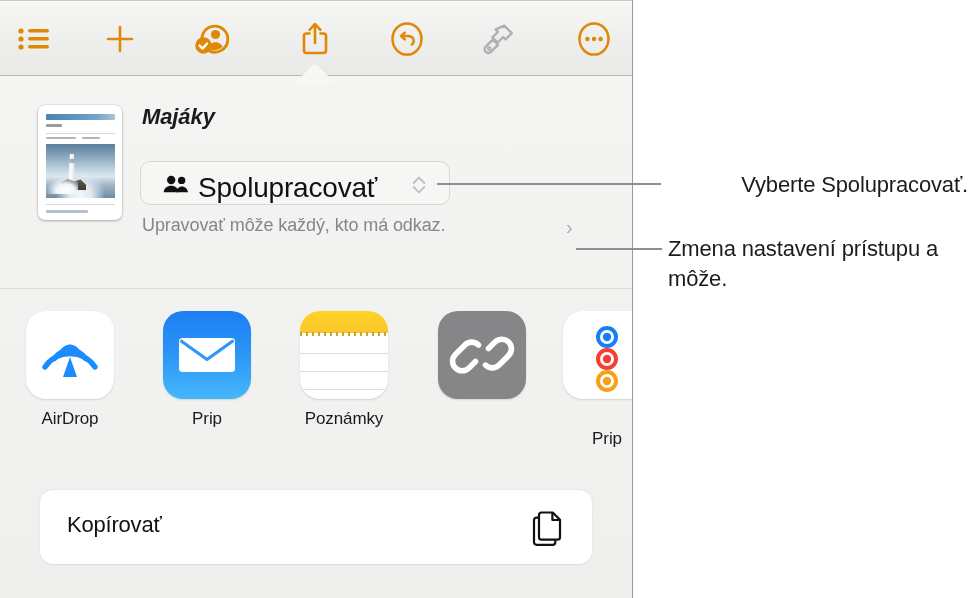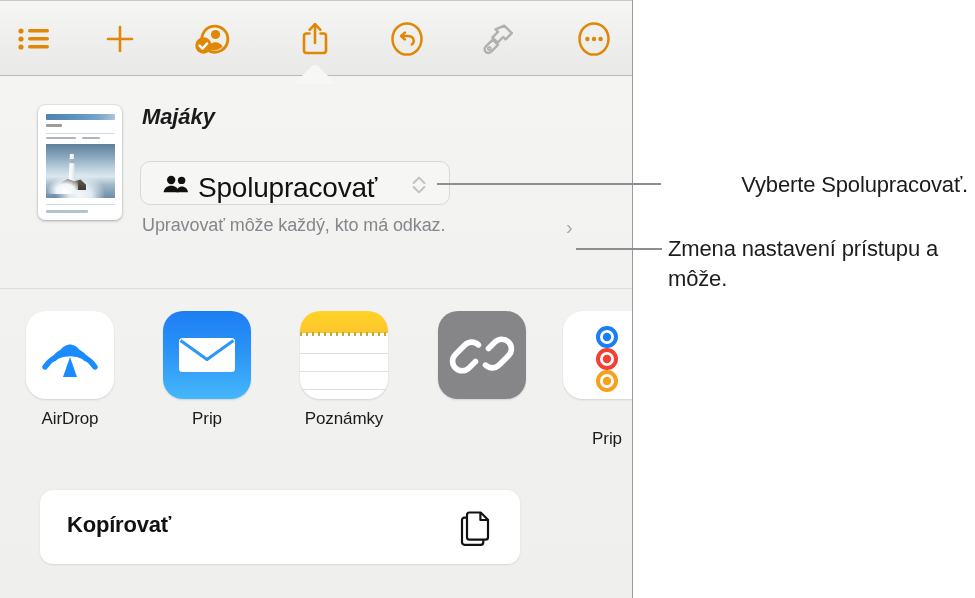--- a/index.html
+++ b/index.html
@@ -182,24 +182,23 @@
   
   .ic-link{background:#868688;}
   
   .ic-reminders{background:#ffffff;}
 
   
   #sep-2{
     position:absolute;left:0;top:403px;width:632px;height:1px;background:#e2e2e0;opacity:0;
   }
   #copy-row{
-    position:absolute;left:40px;top:414px;width:480px;height:74px;
+    position:absolute;left:40px;top:414px;width:552px;height:74px;
     background:#ffffff;border-radius:13px;
     box-shadow:0 .5px 2px rgba(0,0,0,.10);
-    font-weight:bold;
   }
   #copy-label{
     position:absolute;left:27px;top:22px;
     font-size:22px;color:#111111;letter-spacing:-.2px;
   }
   #copy-icon{position:absolute;right:26px;top:19px;}
 
   
   .leader{
     position:absolute;height:2px;background:#8e8e8e;

